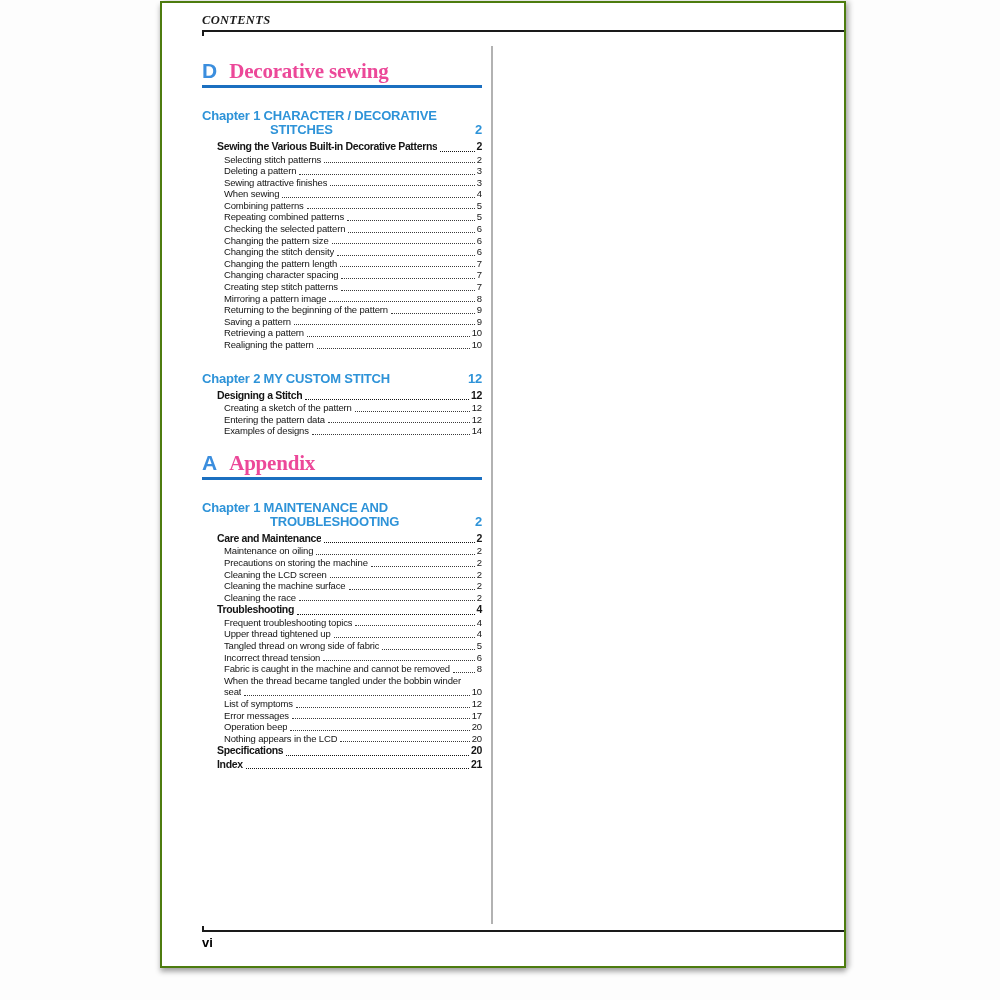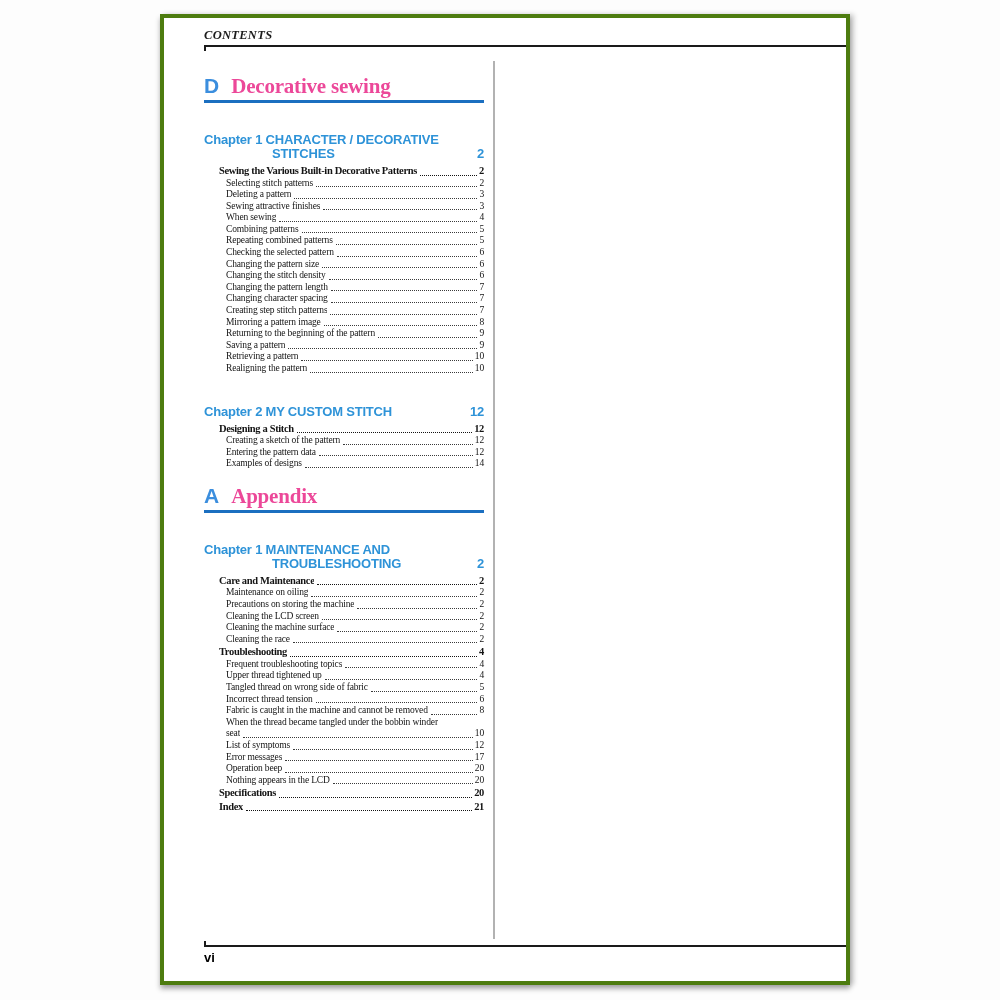--- a/index.html
+++ b/index.html
@@ -1,19 +1,19 @@
 <!DOCTYPE html>
 <html><head>
 <meta charset="utf-8">
 <style>
   html,body{margin:0;padding:0;background:#ffffff;width:1000px;height:1000px;
     font-family:"Liberation Sans","DejaVu Sans",sans-serif;}
   .stage{position:relative;width:1000px;height:1000px;background:#fdfdfd;overflow:hidden;}
-  .sheet{position:absolute;left:160px;top:14px;width:682px;height:963px;background:#ffffff;
-    border:4px solid #4d7c0f;
+  .sheet{position:absolute;left:160px;top:1px;width:682px;height:963px;background:#ffffff;
+    border:2px solid #4d7c0f;
     box-shadow:0 4px 5px rgba(0,0,0,.30), 4px 0 5px rgba(0,0,0,.18);}
   
   .page-header{position:absolute;left:40px;top:10px;
     font-family:"Liberation Serif","DejaVu Serif",serif;font-style:italic;font-weight:bold;
     font-size:12.5px;color:#1c1c1c;letter-spacing:.3px;}
   .header-rule{position:absolute;left:40px;right:0;top:27px;height:2px;background:#1a1a1a;}
   .header-rule::before{content:"";position:absolute;left:0;top:2px;width:2px;height:4px;background:#1a1a1a;}
   
   .footer-rule{position:absolute;left:40px;right:0;top:927px;height:2px;background:#1a1a1a;}
   .footer-rule::before{content:"";position:absolute;left:0;top:-4px;width:2px;height:4px;background:#1a1a1a;}
@@ -22,29 +22,29 @@
   .divider{position:absolute;left:329px;top:43px;width:2px;height:878px;background:#b2b2b2;}
   
   .toc-column{position:absolute;left:40px;top:42px;width:280px;}
   .toc-section{display:block;}
   .section-header{margin-top:14px;display:flex;align-items:baseline;}
   .sec-letter{font-size:21px;font-weight:bold;color:#3b8ede;margin-right:12px;line-height:24px;}
   .sec-title{font-family:"Liberation Serif","DejaVu Serif",serif;font-size:21px;font-weight:bold;
     color:#ec4899;line-height:24px;letter-spacing:-0.2px;}
   .section-rule{margin-top:2px;height:3px;background:#1b6fc0;}
   
-  .chapter-block{margin-top:30px;}
+  .chapter-block{margin-top:21px;}
   .chapter-heading{display:flex;color:#2e93d8;font-weight:bold;font-size:13px;line-height:14px;
     letter-spacing:-0.2px;}
   .chap-main{flex:1 1 auto;padding-left:68px;text-indent:-68px;}
   .chap-page{align-self:flex-end;margin-left:6px;}
   
   .entries{margin-top:3px;}
   .entry{display:flex;align-items:flex-end;font-size:9.5px;line-height:11.6px;
-    padding-left:22px;color:#141414;letter-spacing:-0.15px;font-family:Liberation Serif, serif;}
+    padding-left:22px;color:#141414;letter-spacing:-0.15px;}
   .entry .t{white-space:nowrap;overflow:hidden;}
   .entry .dots{flex:1 1 auto;min-width:6px;margin:0 2px 2px 3px;border-bottom:1.4px dotted #3a3a3a;
     height:0;align-self:flex-end;}
   .entry .p{text-align:right;white-space:nowrap;}
   .entry.bold{font-weight:bold;font-size:10.5px;line-height:13.5px;padding-left:15px;
     letter-spacing:-0.35px;}
   .entry.bold .dots{border-bottom:1.7px dotted #141414;margin-bottom:2px;}
   .entry.nopage .t{white-space:normal;}
 </style>
 </head>

